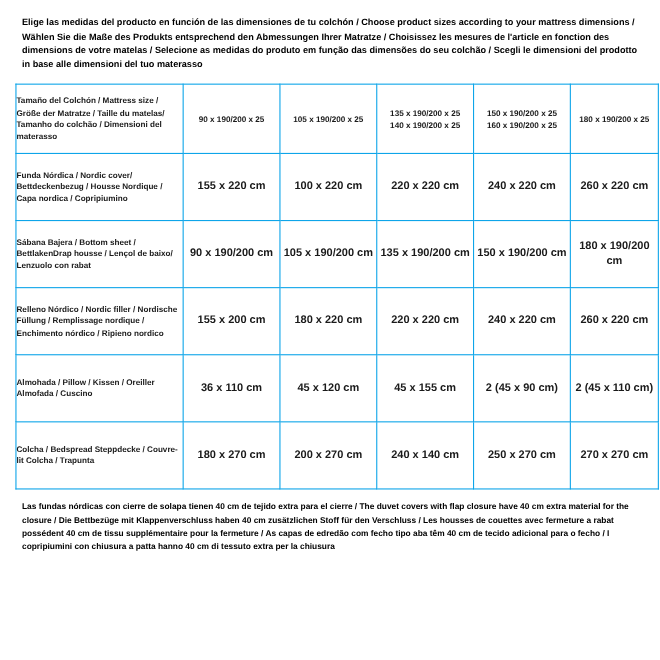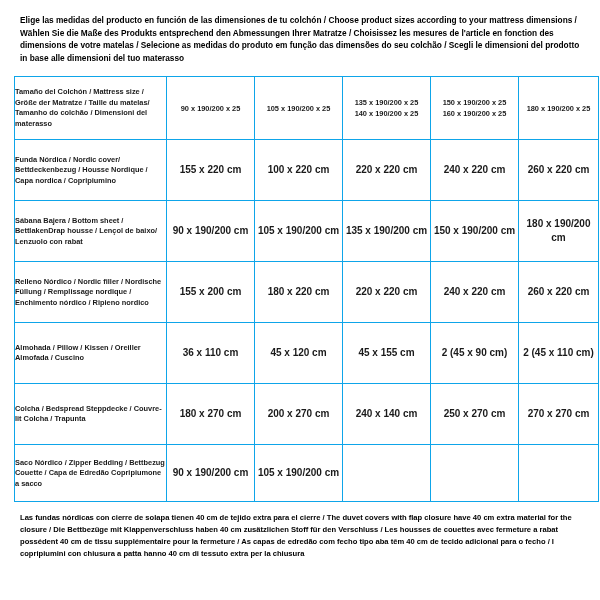--- a/index.html
+++ b/index.html
@@ -151,26 +151,18 @@
 
       <tr class="body">
         <td class="rowlabel">Colcha / Bedspread Steppdecke / Couvre-lit Colcha / Trapunta</td>
         <td class="val">180 x 270 cm</td>
         <td class="val">200 x 270 cm</td>
         <td class="val">240 x 140 cm</td>
         <td class="val">250 x 270 cm</td>
         <td class="val">270 x 270 cm</td>
       </tr>
 
-      <tr class="last">
-        <td class="rowlabel">Saco Nórdico / Zipper Bedding / Bettbezug Couette / Capa de Edredão Copripiumone a sacco</td>
-        <td class="val">90 x 190/200 cm</td>
-        <td class="val">105 x 190/200 cm</td>
-        <td class="val"></td>
-        <td class="val"></td>
-        <td class="val"></td>
-      </tr>
     </tbody>
   </table>
 
   <div class="note">Las fundas nórdicas con cierre de solapa tienen 40 cm de tejido extra para el cierre / The duvet covers with flap closure have 40 cm extra material for the closure / Die Bettbezüge mit Klappenverschluss haben 40 cm zusätzlichen Stoff für den Verschluss / Les housses de couettes avec fermeture a rabat possédent 40 cm de tissu supplémentaire pour la fermeture / As capas de edredão com fecho tipo aba têm 40 cm de tecido adicional para o fecho / I copripiumini con chiusura a patta hanno 40 cm di tessuto extra per la chiusura</div>
 
 </div>
 
 </body></html>

